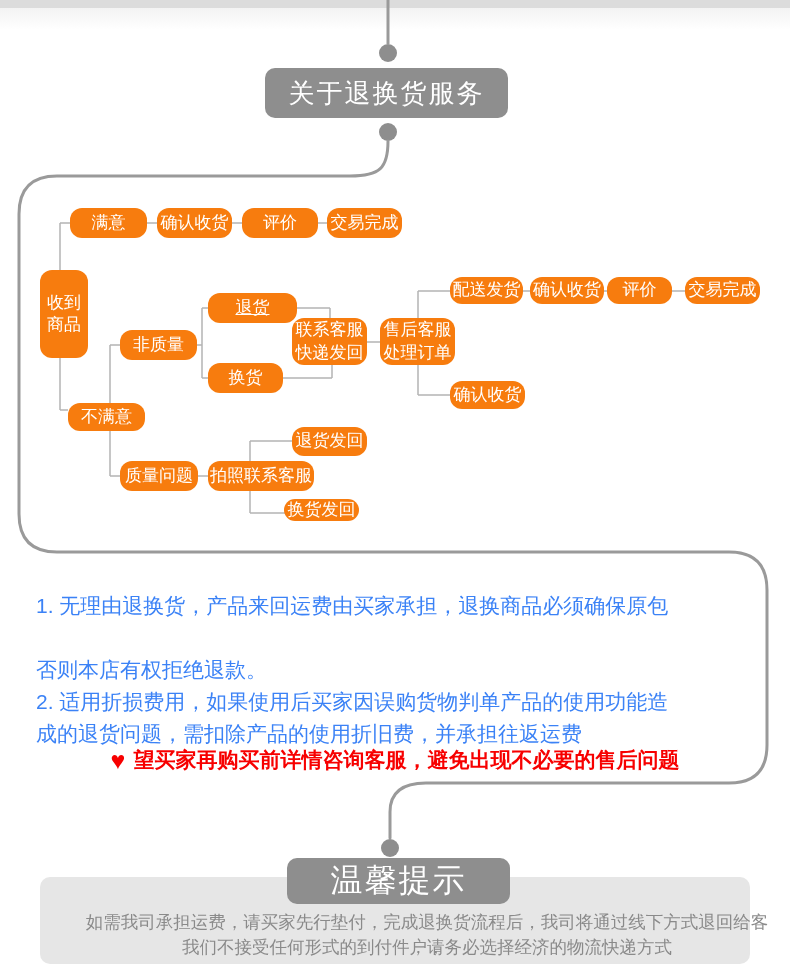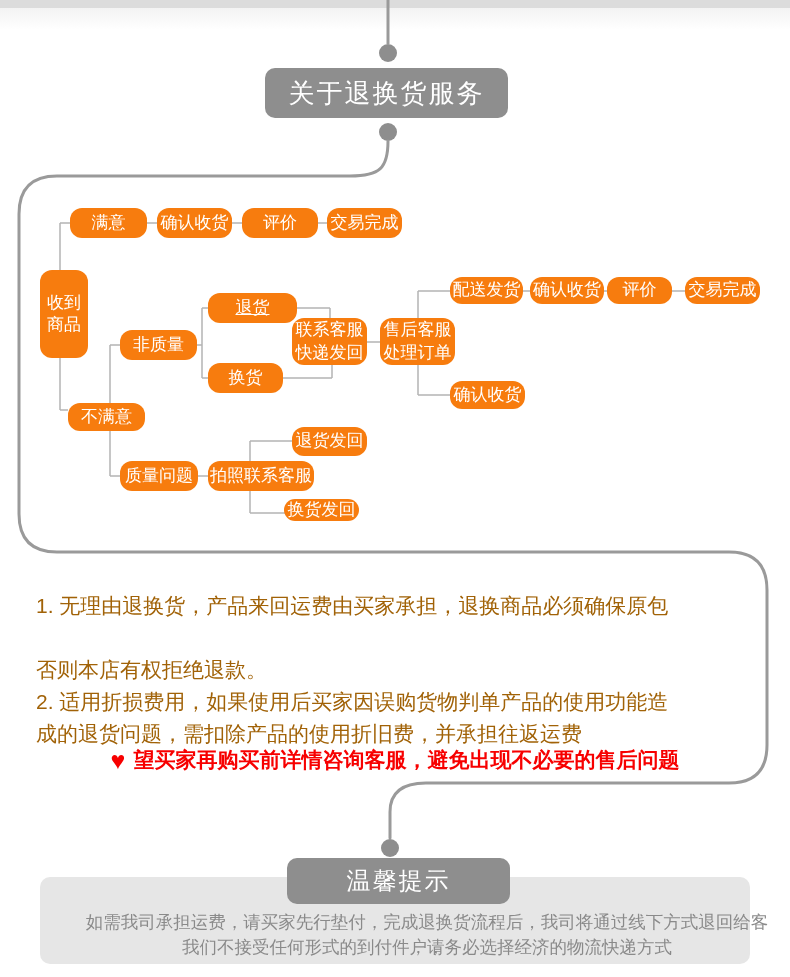--- a/index.html
+++ b/index.html
@@ -11,38 +11,38 @@
   #topband{position:absolute;left:0;top:0;width:790px;height:8px;background:#dcdcdc;}
   #topband-fade{position:absolute;left:0;top:8px;width:790px;height:22px;
     background:linear-gradient(#f3f3f3,#ffffff);}
   #linework{position:absolute;left:0;top:0;z-index:1;}
   .gray-pill{
     position:absolute;z-index:3;background:#8e8e8e;border-radius:10px;
     color:#ffffff;display:flex;align-items:center;justify-content:center;
     letter-spacing:2px;
   }
   #title-box{left:265px;top:68px;width:243px;height:50px;font-size:26px;}
-  #tips-box{left:287px;top:858px;width:223px;height:46px;font-size:24px;}
+  #tips-box{left:287px;top:858px;width:223px;height:46px;font-size:32px;}
   #footer-box{
     position:absolute;z-index:2;left:40px;top:877px;width:710px;height:87px;
     background:#e6e6e6;border-radius:10px;
   }
   .footer-line{
     position:absolute;z-index:3;left:40px;width:710px;text-align:center;
     color:#8a8a8a;font-size:17.5px;line-height:25px;padding-left:32px;
   }
   #footer-line1{top:910px;}
   #footer-line2{top:935px;}
   .flow-node{
     position:absolute;z-index:2;background:#f77c0e;color:#ffffff;
     border-radius:12px;display:flex;align-items:center;justify-content:center;
     text-align:center;font-size:17px;line-height:1.3;white-space:pre-line;
   }
   .rule-line{
-    position:absolute;left:36px;width:720px;color:#a16207;
+    position:absolute;left:36px;width:720px;color:#3b82f6;
     font-size:21px;line-height:32px;z-index:2;white-space:nowrap;
   }
   #warning-line{
     position:absolute;left:0;top:746px;width:790px;text-align:center;
     color:#f70000;font-size:21px;font-weight:bold;z-index:2;white-space:nowrap;
   }
   #warning-line .heart{font-size:25px;vertical-align:-2px;margin-right:8px;}
 </style>
 </head>
 <body>

